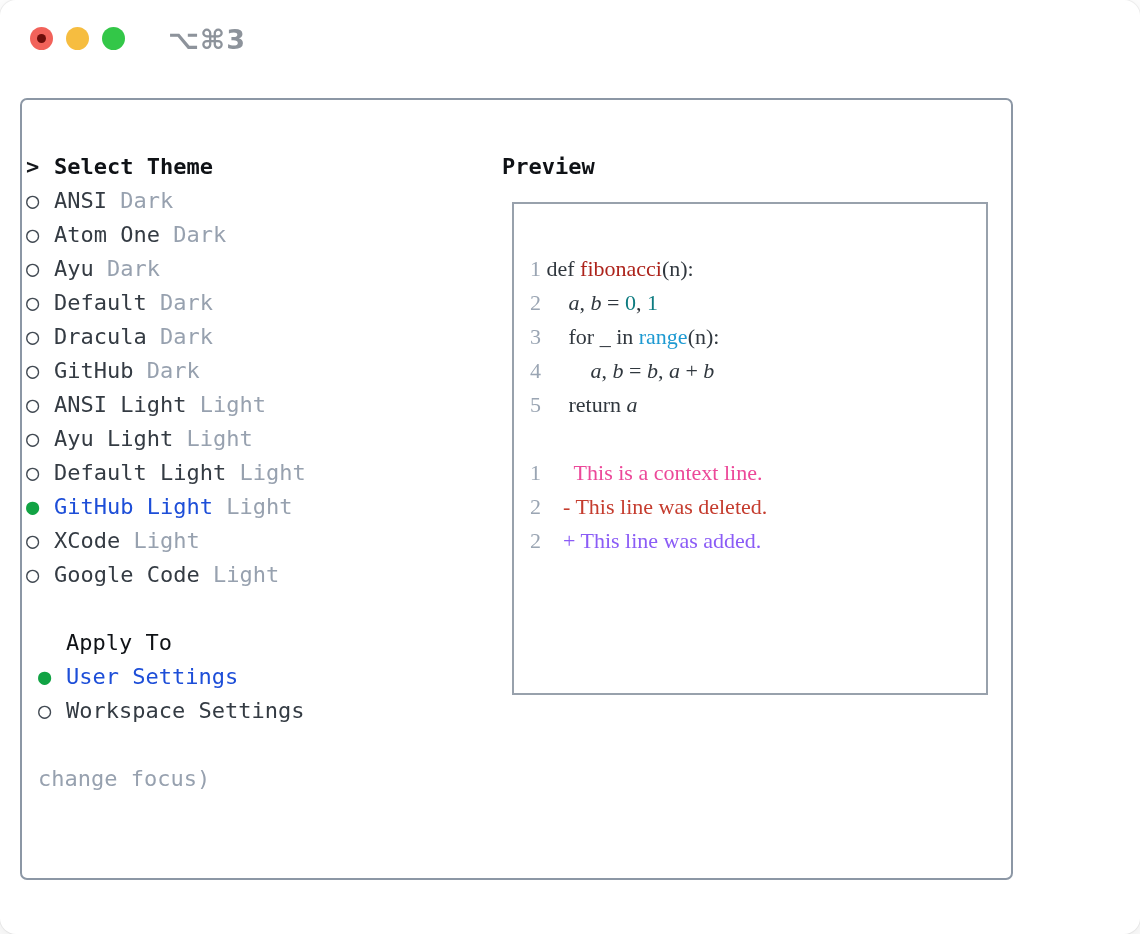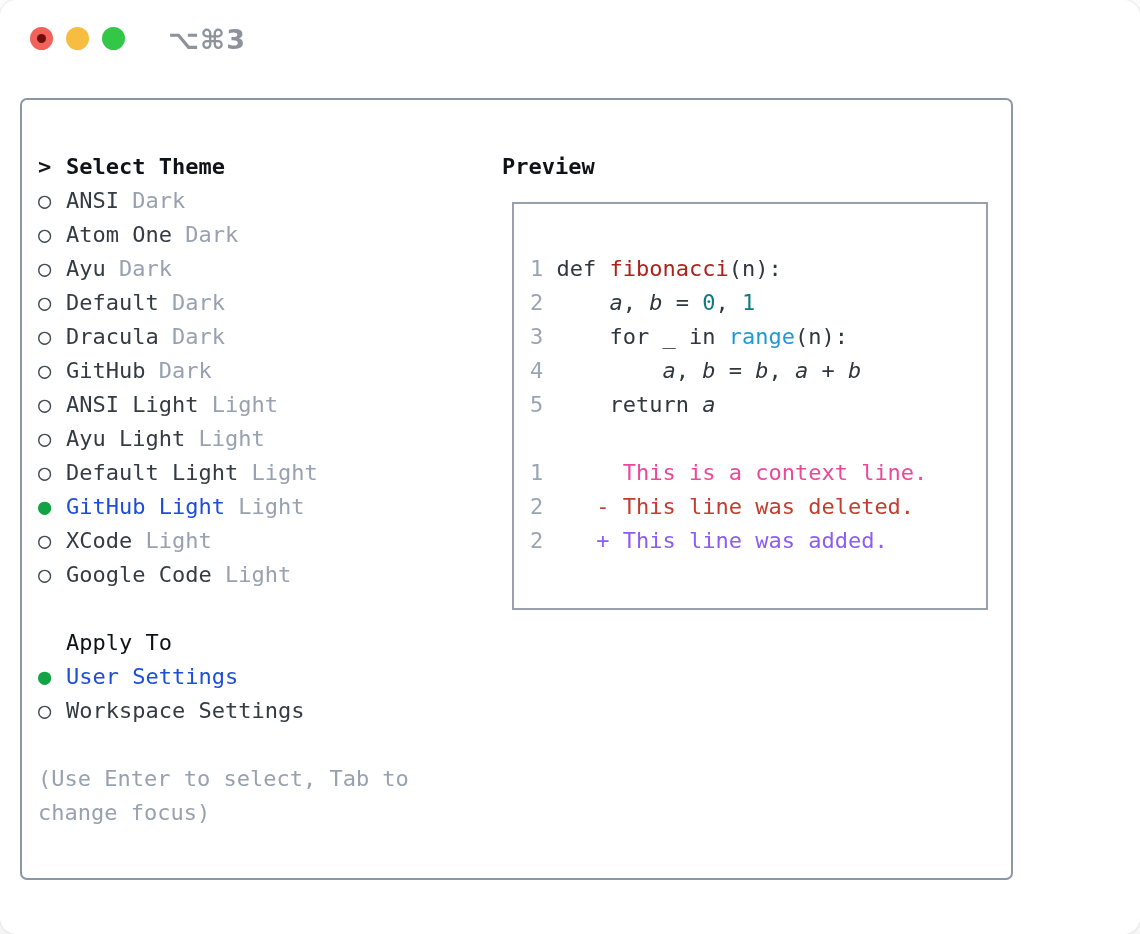--- a/index.html
+++ b/index.html
@@ -25,39 +25,39 @@
   }
 
   
   .panel {
     position:absolute; left:20px; top:98px; width:993px; height:782px;
     border:2px solid #8c97a5; border-radius:7px; background:#fff;
   }
 
   .row, .pline { white-space:pre; height:34px; line-height:34px; font-size:22px; color:#343b43; }
 
-  .left-col { position:absolute; left:16px; top:50px; }
+  .left-col { position:absolute; left:4px; top:50px; }
   .apply-col { position:absolute; left:16px; top:526px; }
   .hints { position:absolute; left:16px; top:662px; color:#97a1af; }
   .hints .row { color:#97a1af; }
 
   .bullet { display:inline-block; width:28px; color:#434b54; }
   .bullet.sel { color:#11a344; }
   .prompt { color:#14171b; font-weight:bold; }
   .hdr { font-weight:bold; color:#0f1216; }
   .hdr2 { color:#0f1216; }
   .muted { color:#97a1af;text-align:center; }
   .sel-name { color:#1d4ed8; }
 
   
   .preview-title { position:absolute; left:480px; top:50px; height:34px; line-height:34px;
     font-size:22px; font-weight:bold; color:#0f1216; }
   .preview-box {
-    position:absolute; left:490px; top:102px; width:476px; height:408px;
-    border:2px solid #98a1ac; background:#fff;
+    position:absolute; left:490px; top:102px; width:476px; height:493px;
+    border:2px solid #98a1ac; background:#fff;font-family:Liberation Serif, serif;
   }
   .preview-lines { padding:48px 0 0 16px; }
 
   .tk-ln  { color:#9aa5b3; }
   .tk-pl  { color:#30373e; }
   .tk-fn  { color:#ad231b; }
   .tk-nm  { color:#0d7b80; }
   .tk-bi  { color:#1e9ad2; }
   .tk-vr  { color:#30373e; font-style:italic; }
   .tk-ctx { color:#ec4899; }
@@ -100,21 +100,20 @@
 
     <div class="apply-col">
       <div class="row"><span class="bullet"> </span><span class="hdr2">Apply To</span></div>
       <div id="apply-items">
           <div class="row"><span class="bullet sel">●</span><span class="sel-name">User Settings</span></div>
           <div class="row"><span class="bullet">○</span><span>Workspace Settings</span></div>
         </div>
     </div>
 
     <div class="hints">
-      <div class="row">(Use Enter to select, Tab to</div>
       <div class="row">change focus)</div>
     </div>
 
     <div class="preview-title">Preview</div>
 
     <div class="preview-box">
       <div class="preview-lines" id="preview-lines">
           <div class="pline"><span class="tk-ln">1</span><span class="tk-pl"> def </span><span class="tk-fn">fibonacci</span><span class="tk-pl">(n):</span></div>
           <div class="pline"><span class="tk-ln">2</span><span class="tk-pl">     </span><span class="tk-vr">a</span><span class="tk-pl">, </span><span class="tk-vr">b</span><span class="tk-pl"> = </span><span class="tk-nm">0</span><span class="tk-pl">, </span><span class="tk-nm">1</span></div>
           <div class="pline"><span class="tk-ln">3</span><span class="tk-pl">     for _ in </span><span class="tk-bi">range</span><span class="tk-pl">(n):</span></div>

